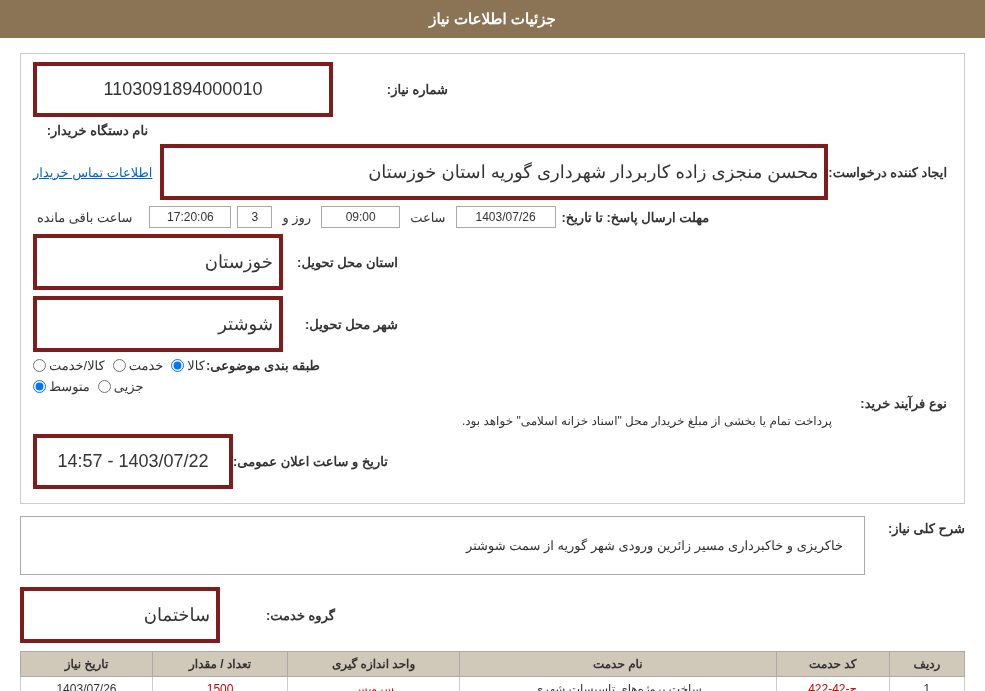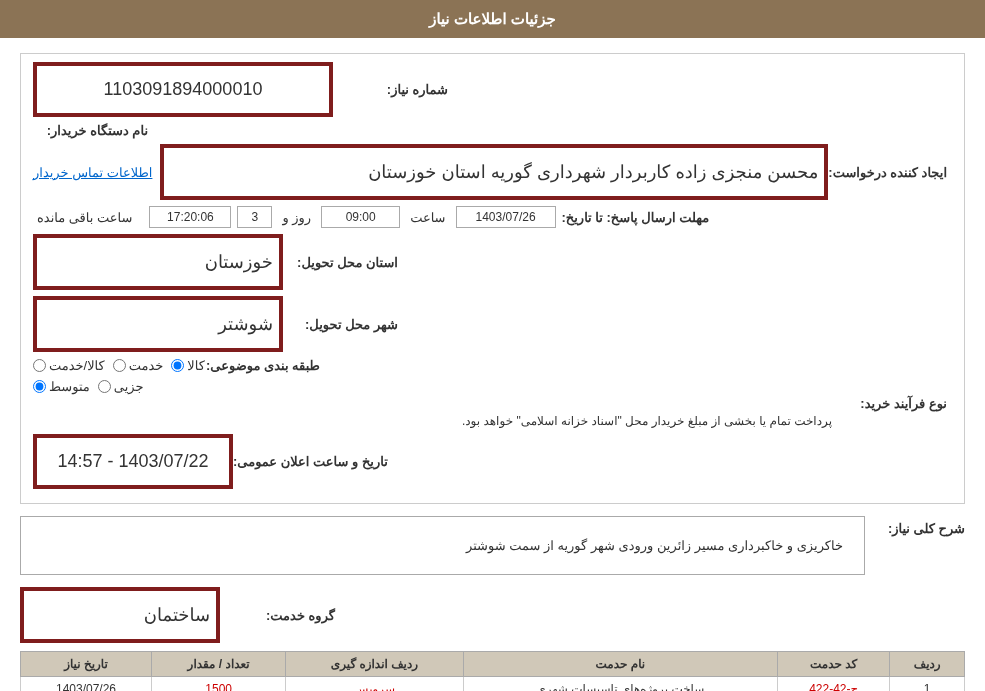--- a/index.html
+++ b/index.html
@@ -264,21 +264,21 @@
       <span class="field-label">گروه خدمت:</span>
       <div class="field-value" style="max-width:200px;">ساختمان</div>
     </div>
 
     <table class="services-table">
       <thead>
         <tr>
           <th>ردیف</th>
           <th>کد حدمت</th>
           <th>نام حدمت</th>
-          <th>ردیف اندازه گیری</th>
+          <th>واحد اندازه گیری</th>
           <th>تعداد / مقدار</th>
           <th>تاریخ نیاز</th>
         </tr>
       </thead>
       <tbody id="services-tbody">
       <tr>
       <td>1</td>
       <td class="red-text">ج-42-422</td>
       <td>ساخت پروژه‌های تاسیسات شهری</td>
       <td class="red-text">سرویس</td>

